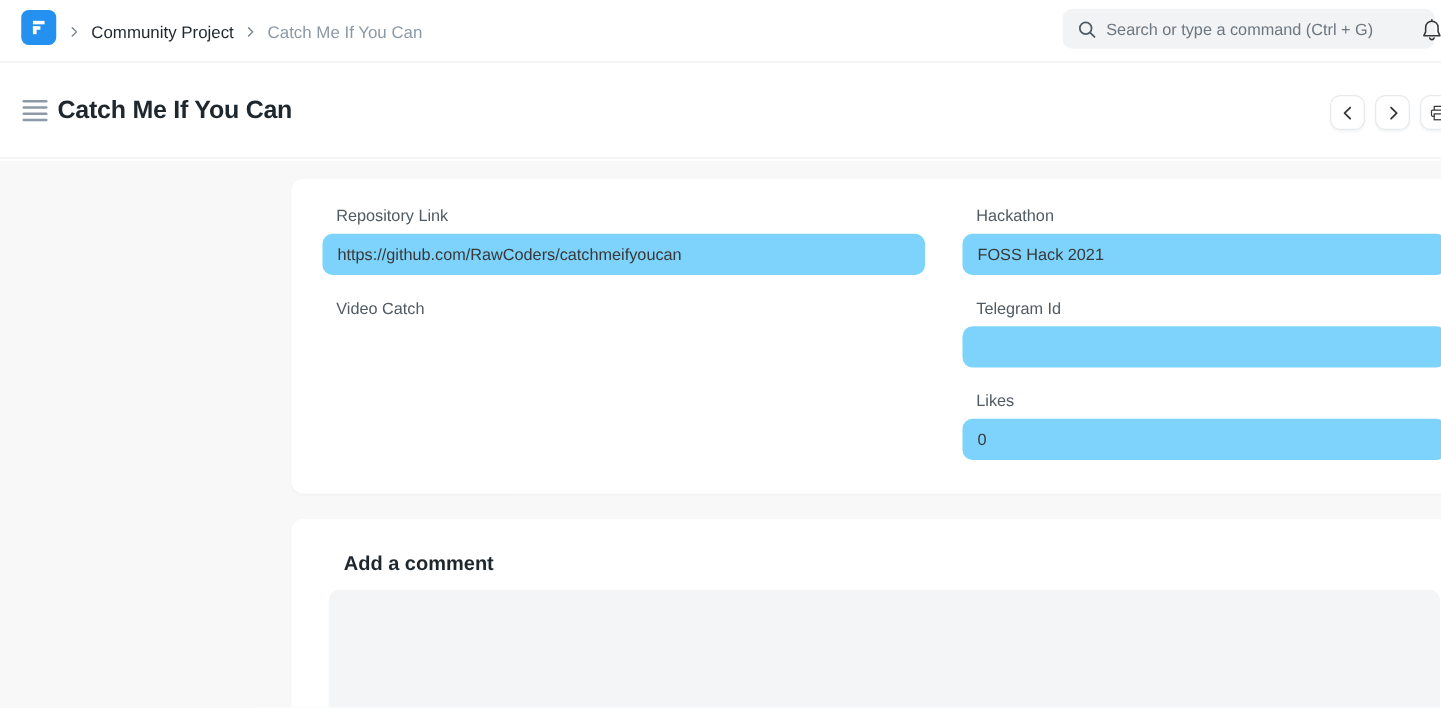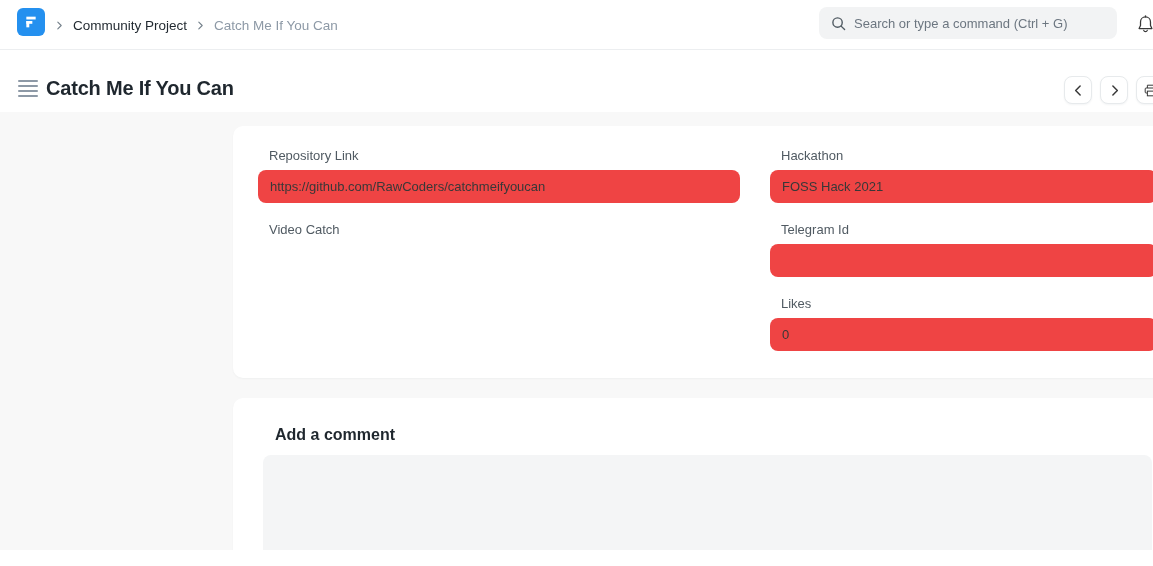--- a/index.html
+++ b/index.html
@@ -11,21 +11,21 @@
             background:#fff; border-bottom:1px solid #eceef0; }
   .logo { position:absolute; left:17px; top:8px; width:28px; height:28px;
           background:#2490ef; border-radius:6px; display:flex; align-items:center;
           justify-content:center; cursor:pointer; }
   .breadcrumb { position:absolute; left:55px; top:0; height:50px;
                 display:flex; align-items:center; gap:9px; font-size:13.5px; }
   .crumb-dark { color:#1f272e; text-decoration:none; cursor:pointer; }
   .crumb-gray { color:#8d99a6; }
   .crumb-sep { display:flex; align-items:center; color:#74808b; }
 
-  .searchbar { position:absolute; left:819px; top:7px; width:298px; height:32px;
+  .searchbar { position:absolute; left:850px; top:7px; width:298px; height:32px;
                background:#f2f3f4; border-radius:8px; display:flex; align-items:center;
                padding:0 12px; gap:8px; }
   .searchbar input { border:none; outline:none; background:transparent; flex:1;
                      font-size:13px; color:#383838; font-family:"Liberation Sans", sans-serif; }
   .searchbar input::placeholder { color:#6c7680; opacity:1; }
   .bell-btn { position:absolute; left:1132px; top:10px; width:26px; height:28px;
               background:transparent; border:none; cursor:pointer; display:flex;
               align-items:center; justify-content:center; }
 
   
@@ -41,32 +41,32 @@
                   background:#d3e9fc; color:#1579d6; border-radius:11px;
                   display:flex; align-items:center; gap:6px; padding:0 10px;
                   font-size:12px; }
   .status-badge .dot { width:5px; height:5px; border-radius:50%; background:#1579d6; }
   .head-actions { position:absolute; left:1064px; top:25px; display:flex; gap:8px; }
   .icon-btn { width:28px; height:28px; background:#fff; border:1px solid #e7eaec;
               border-radius:8px; box-shadow:0 1px 2px rgba(25,39,52,.05); cursor:pointer;
               display:flex; align-items:center; justify-content:center; padding:0; flex:0 0 28px; }
 
   
-  .content { position:absolute; top:112px; left:0; width:1153px; height:438px;
+  .content { position:absolute; top:129px; left:0; width:1153px; height:438px;
              background:#f8f8f8; overflow:hidden;text-decoration:underline; }
   .card { position:absolute; background:#fff; border-radius:10px;
           box-shadow:0 1px 2px rgba(25,39,52,.04); }
   .form-card { left:233px; top:14px; width:947px; height:252px; }
   .col { position:absolute; top:22px; }
   .col-left { left:25px; width:482px; }
   .col-right { left:537px; width:387px; }
   .field { margin-bottom:19px; }
   .field label { display:block; font-size:13px; line-height:16px; color:#505a62;
                  margin:0 0 6px 11px; }
-  .control { display:block; width:100%; height:33px; background:#ef4444; border:none;
+  .control { display:block; width:100%; height:33px; background:#7dd3fc; border:none;
              border-radius:8px; padding:0 12px; font-size:13px; color:#383838;
              font-family:"Liberation Sans", sans-serif; outline:none; }
 
   .comment-card { left:233px; top:286px; width:947px; height:280px; }
   .comment-heading { position:absolute; left:30px; top:28px; font-size:16px;
                      font-weight:bold; color:#1f272e;margin-left:12px; }
   .comment-input { position:absolute; left:30px; top:57px; width:889px; height:200px;
                    background:#f4f5f6; border:none; border-radius:8px; resize:none;
                    font-family:"Liberation Sans", sans-serif; font-size:13px;
                    color:#383838; padding:10px 12px; outline:none; }

